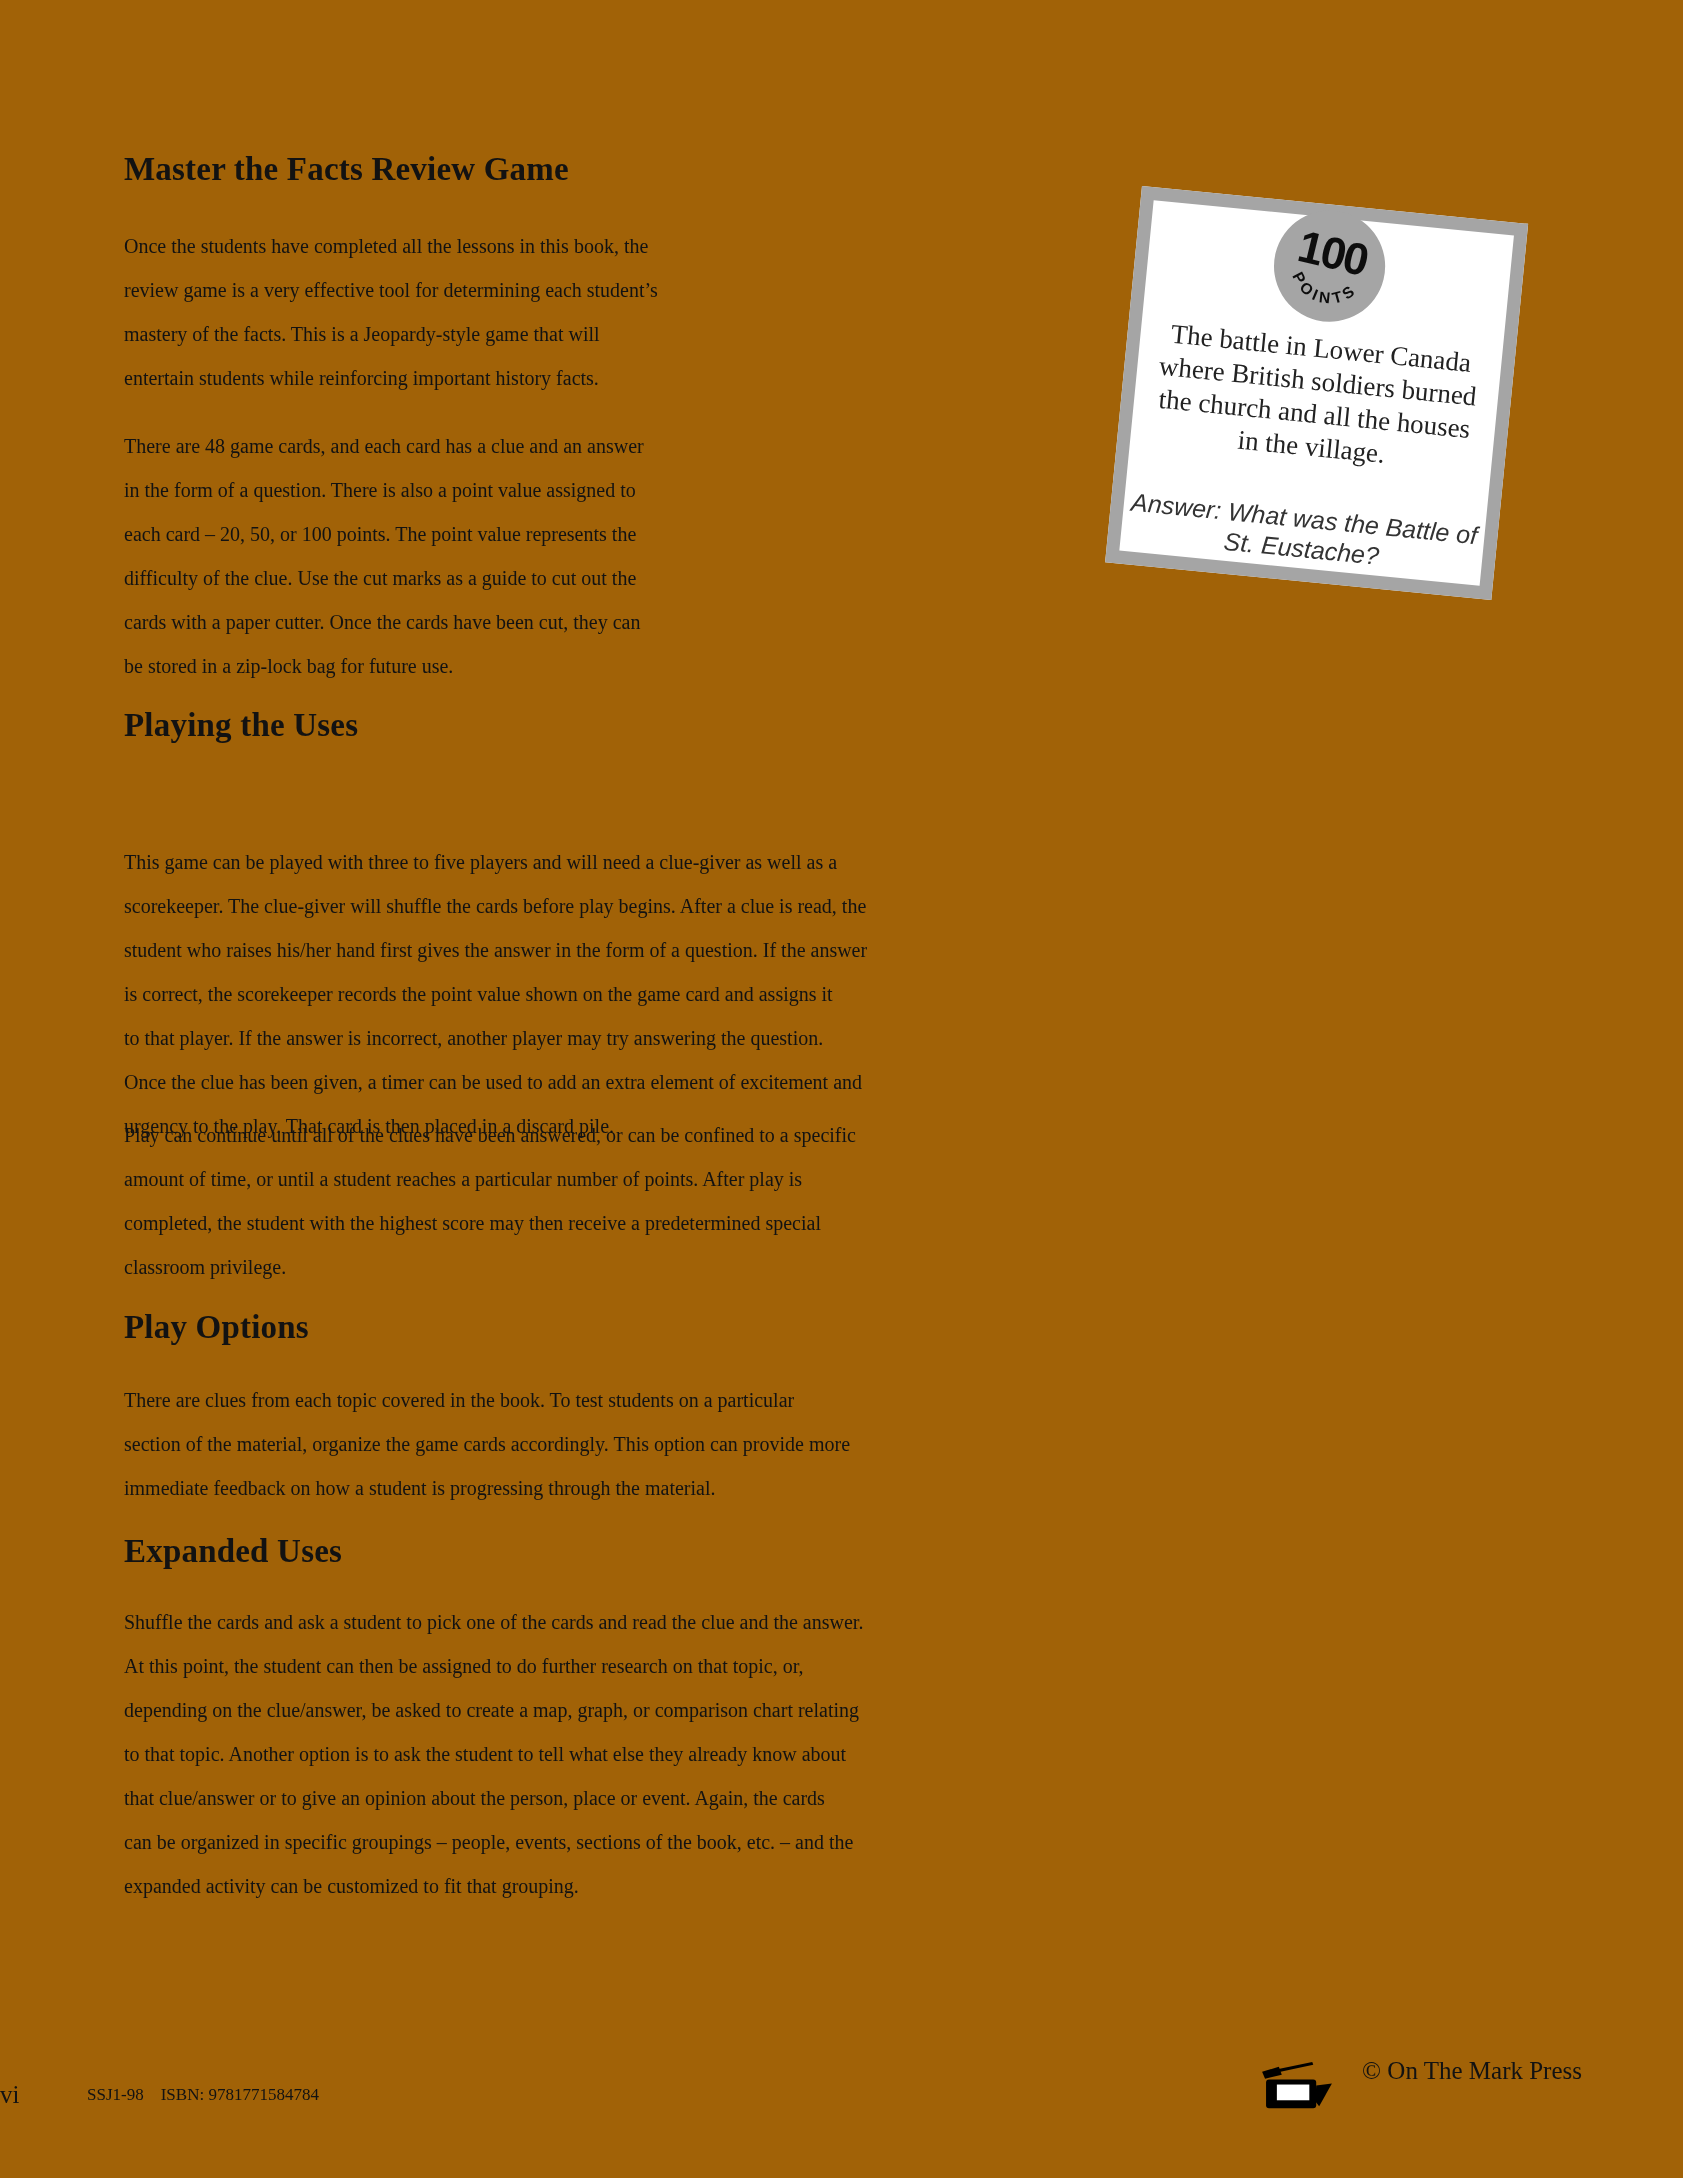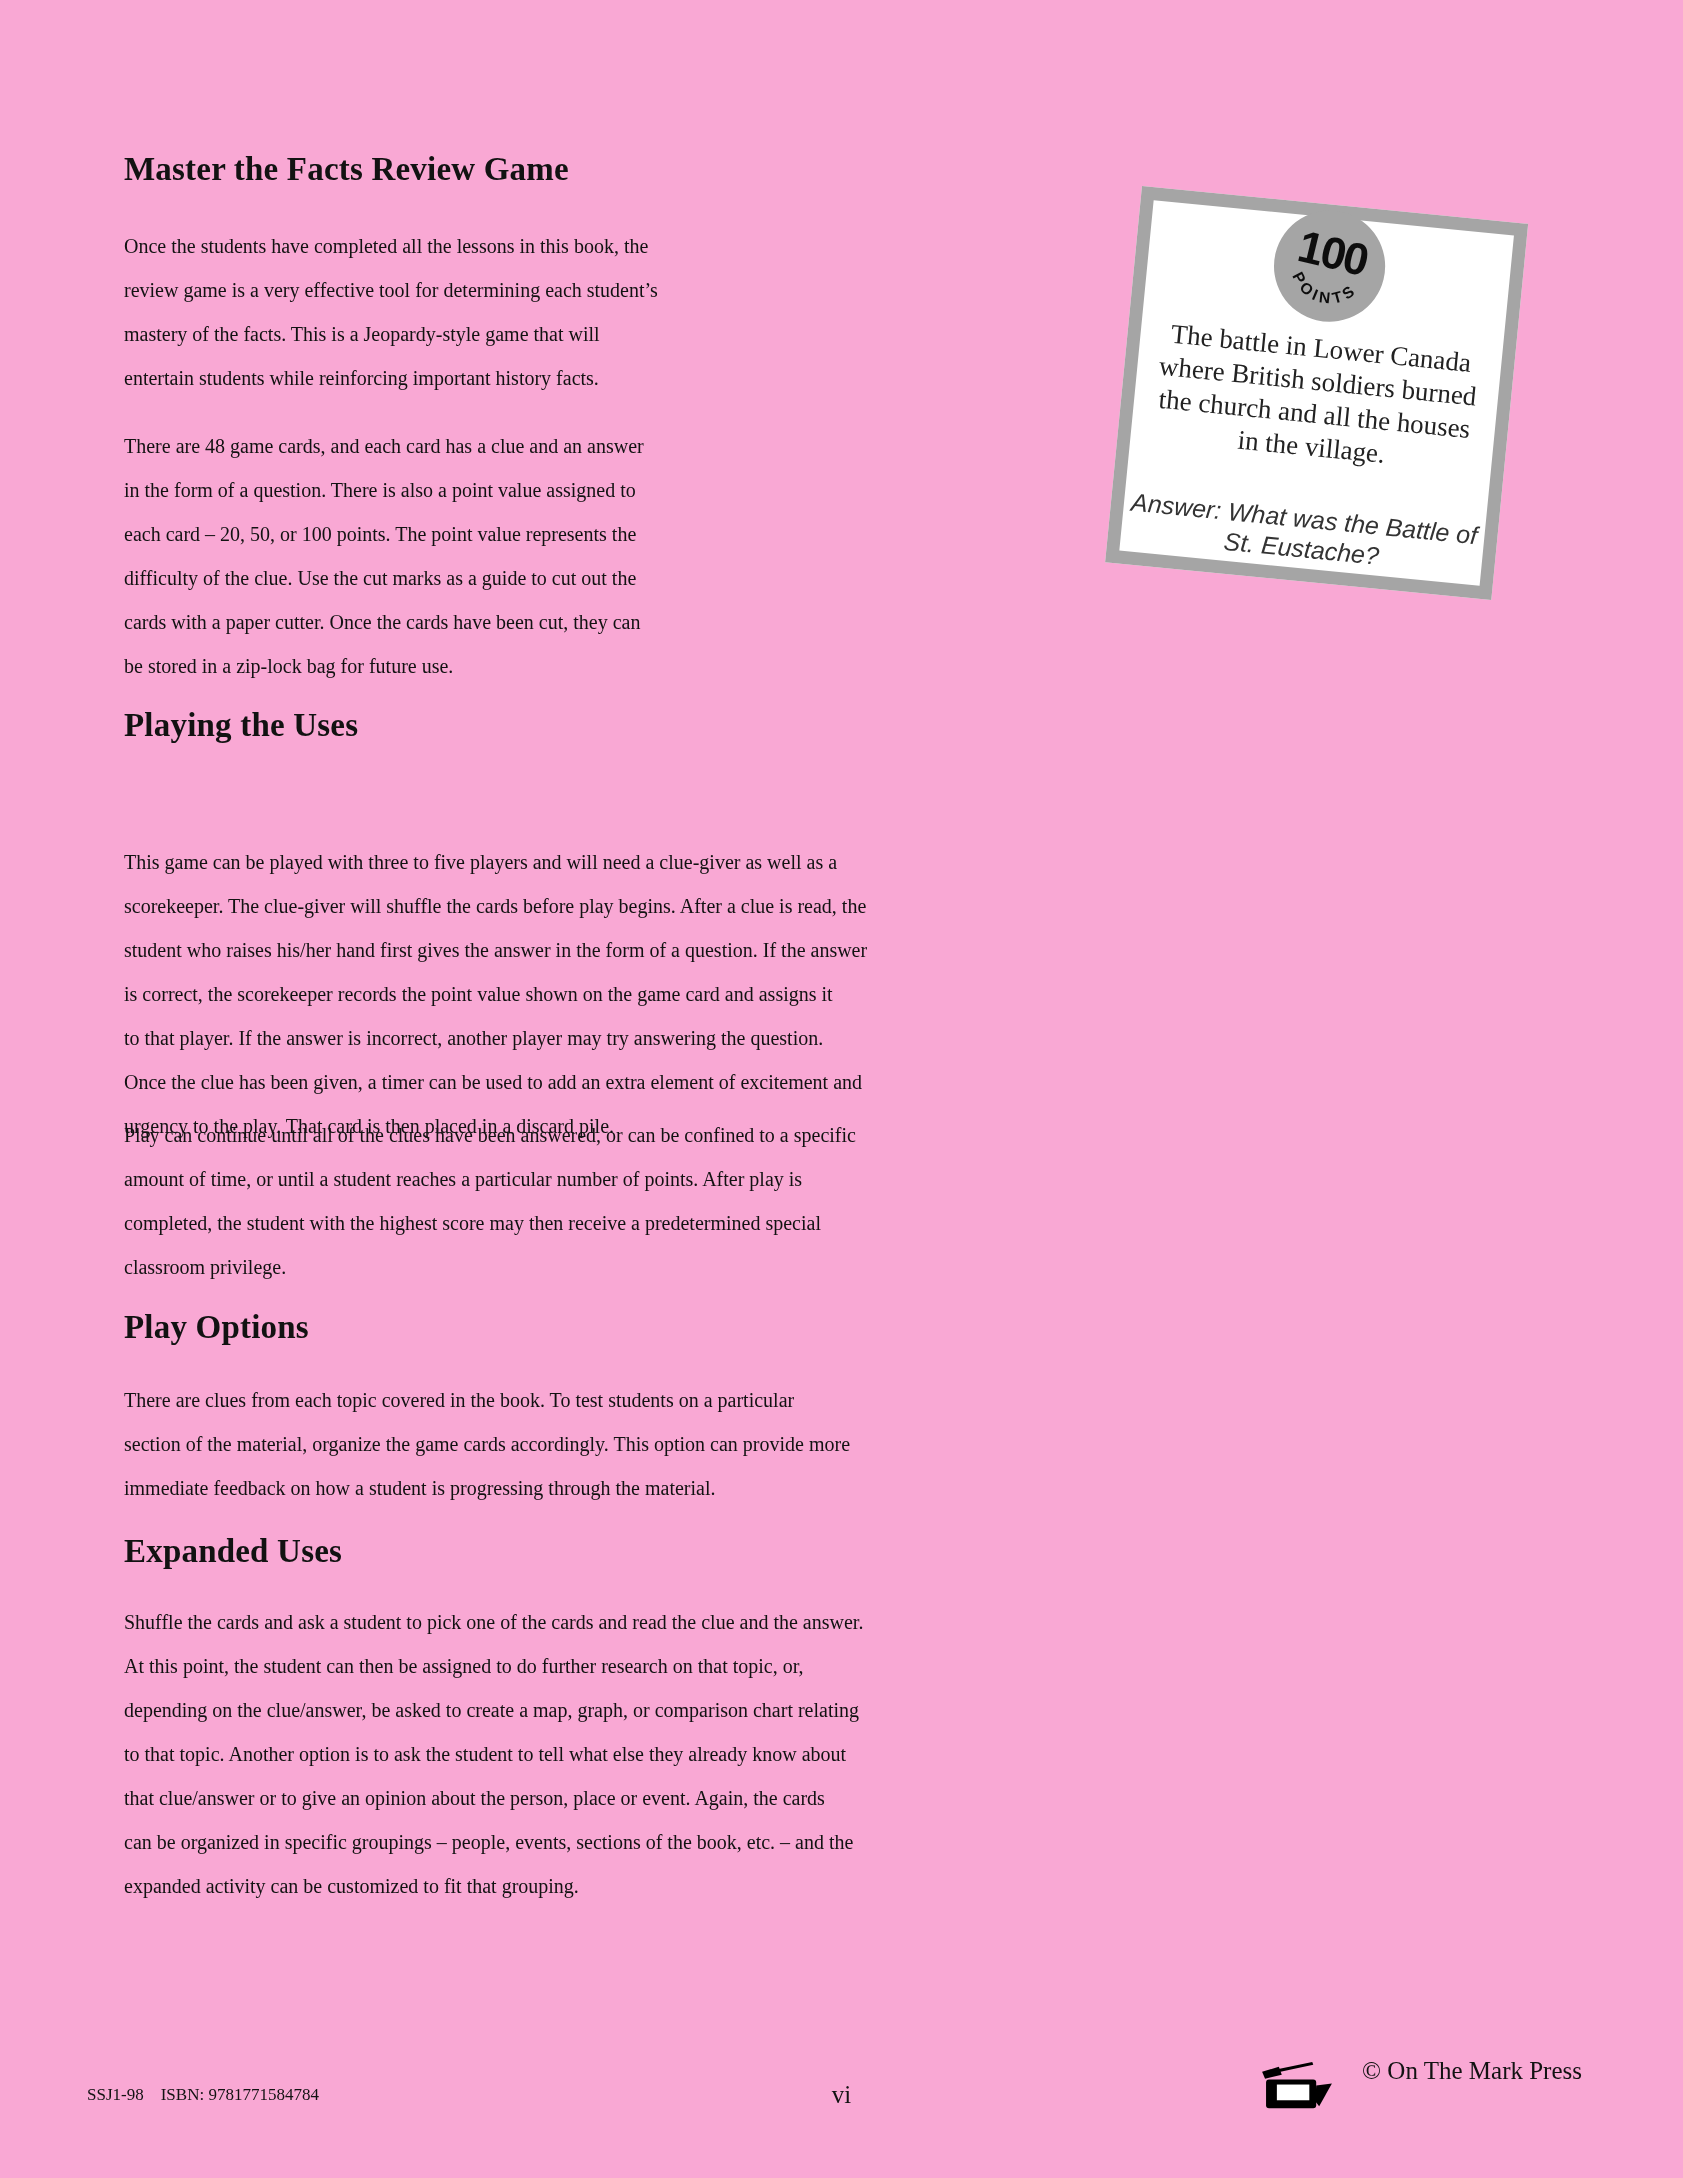--- a/index.html
+++ b/index.html
@@ -1,19 +1,19 @@
 <!DOCTYPE html>
 <html><head>
 <meta charset="utf-8">
 <style>
   html,body{margin:0;padding:0;background:#ffffff;}
   .page{
     position:relative;
     width:1683px;height:2178px;
-    background:#f9a8d4;
+    background:#a16207;
     font-family:"Liberation Serif", serif;
     color:#121212;
     overflow:hidden;
   }
   .h1, .h2{
     position:absolute;left:124px;
     font-size:33px;font-weight:bold;
     line-height:40px;
     letter-spacing:0.2px;
     white-space:pre;
@@ -53,21 +53,21 @@
     color:#333;
   }
 
   
   .footer-left{
     position:absolute;left:87px;top:2085px;
     font-size:17px;white-space:pre;
   }
   .footer-center{
     position:absolute;left:0;right:0;top:2081px;
-    text-align:center;font-size:25px;
+    font-size:25px;
   }
   .footer-right{
     position:absolute;right:101px;top:2057px;
     display:flex;align-items:flex-start;gap:24px;
   }
   .footer-right .pub{font-size:25px;white-space:pre;}
   .logo{width:79px;height:59px;display:block;}
 </style>
 </head>
 <body>

